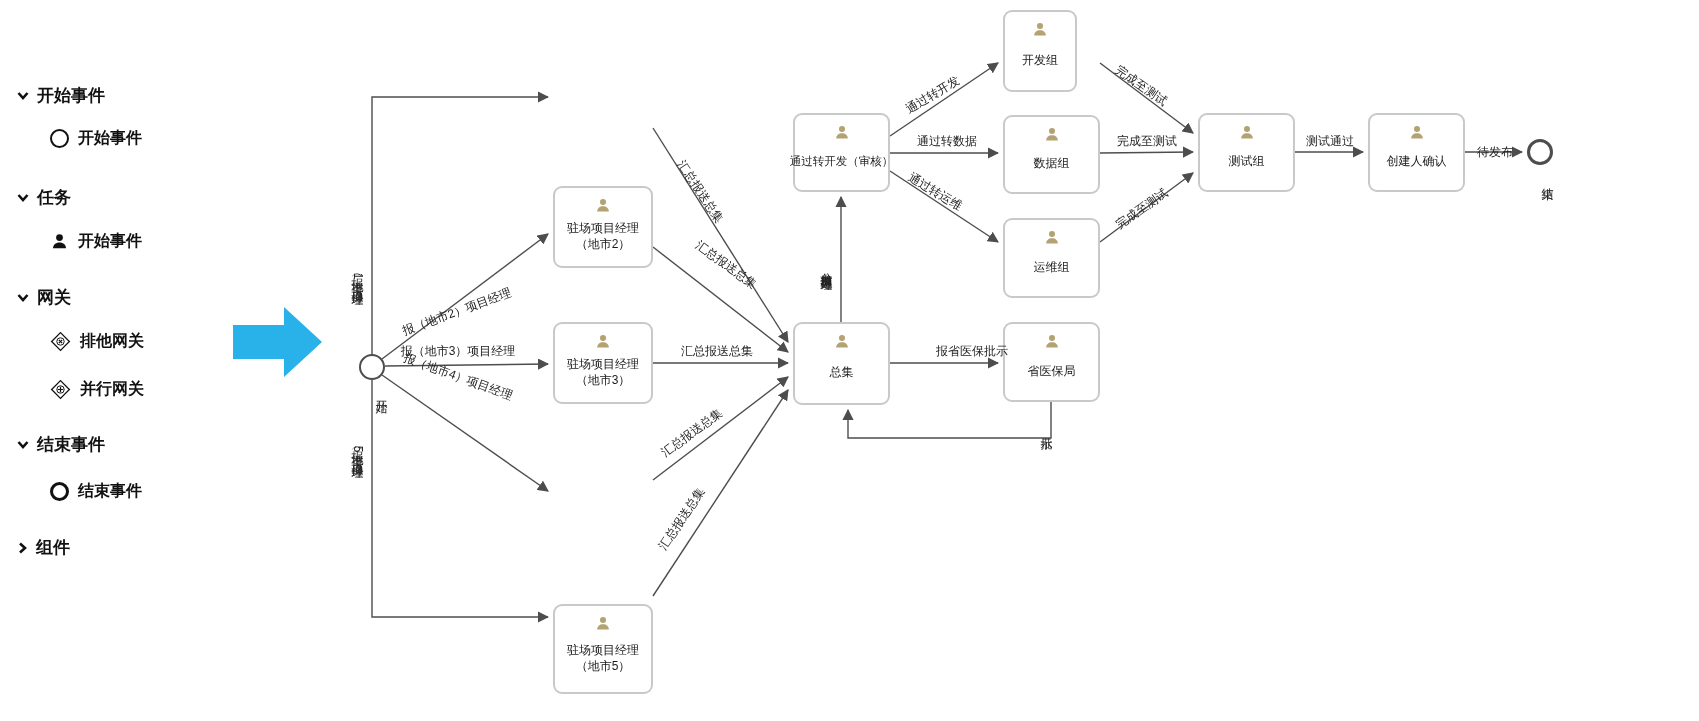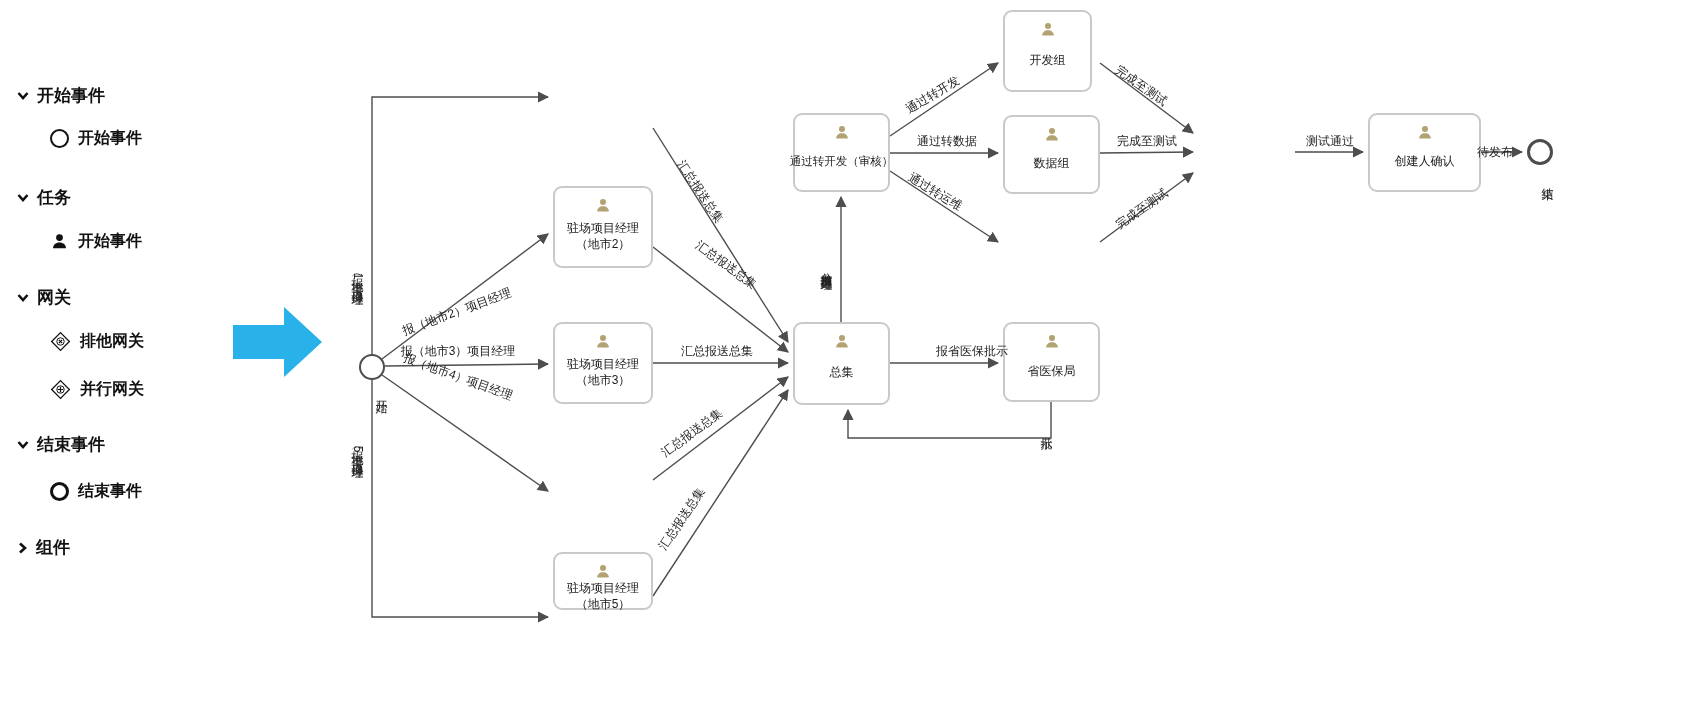--- a/index.html
+++ b/index.html
@@ -171,52 +171,64 @@
         <use href="#sym-person"></use>
       </svg>
     <div class="node-label">驻场项目经理（地市2）</div>
   </div>
   <div class="node" style="left:553px; top:322px; width:100px; height:82px">
     <svg class="node-icon" width="18" height="17">
         <use href="#sym-person"></use>
       </svg>
     <div class="node-label">驻场项目经理（地市3）</div>
   </div>
-  <div class="node" style="left:553px; top:552px; width:100px; height:58px">
+  <div class="node" style="left:553px; top:604px; width:100px; height:90px">
     <svg class="node-icon" width="18" height="17">
         <use href="#sym-person"></use>
       </svg>
     <div class="node-label">驻场项目经理（地市5）</div>
   </div>
 
   <div class="node" style="left:793px; top:322px; width:97px; height:83px">
     <svg class="node-icon" width="18" height="17">
         <use href="#sym-person"></use>
       </svg>
     <div class="node-label">总集</div>
   </div>
   <div class="node" style="left:793px; top:113px; width:97px; height:79px">
     <svg class="node-icon" width="18" height="17">
         <use href="#sym-person"></use>
       </svg>
     <div class="node-label nowrap">通过转开发（审核）</div>
   </div>
-  <div class="node" style="left:1003px; top:10px; width:89px; height:82px">
+  <div class="node" style="left:1003px; top:10px; width:74px; height:82px">
     <svg class="node-icon" width="18" height="17">
         <use href="#sym-person"></use>
       </svg>
     <div class="node-label">开发组</div>
   </div>
   <div class="node" style="left:1003px; top:115px; width:97px; height:79px">
     <svg class="node-icon" width="18" height="17">
         <use href="#sym-person"></use>
       </svg>
     <div class="node-label">数据组</div>
   </div>
-  <div class="node" style="left:1368px; top:113px; width:113px; height:79px">
+  <div class="node" style="left:1003px; top:218px; width:97px; height:80px">
+    <svg class="node-icon" width="18" height="17">
+        <use href="#sym-person"></use>
+      </svg>
+    <div class="node-label">运维组</div>
+  </div>
+  <div class="node" style="left:1198px; top:113px; width:97px; height:79px">
+    <svg class="node-icon" width="18" height="17">
+        <use href="#sym-person"></use>
+      </svg>
+    <div class="node-label">测试组</div>
+  </div>
+  <div class="node" style="left:1368px; top:113px; width:97px; height:79px">
     <svg class="node-icon" width="18" height="17">
         <use href="#sym-person"></use>
       </svg>
     <div class="node-label">创建人确认</div>
   </div>
   <div class="node" style="left:1003px; top:322px; width:97px; height:80px">
     <svg class="node-icon" width="18" height="17">
         <use href="#sym-person"></use>
       </svg>
     <div class="node-label">省医保局</div>

